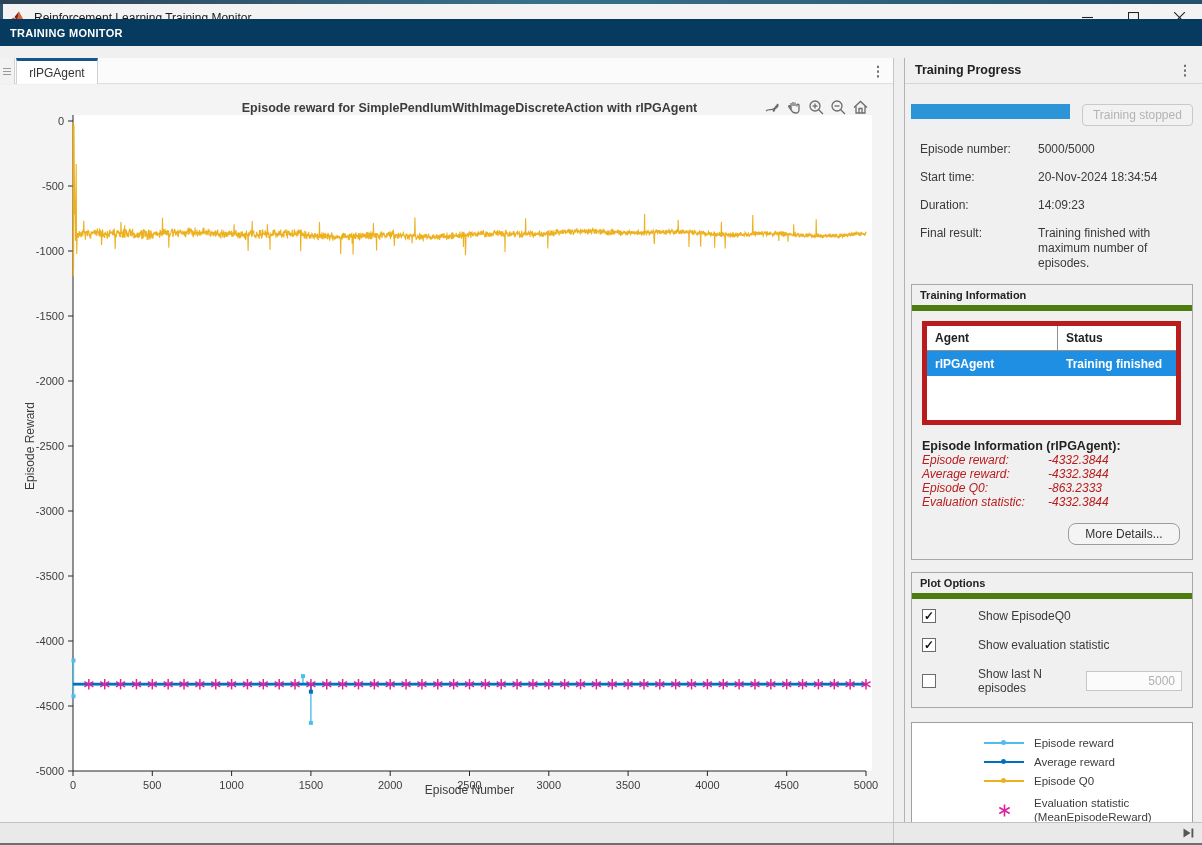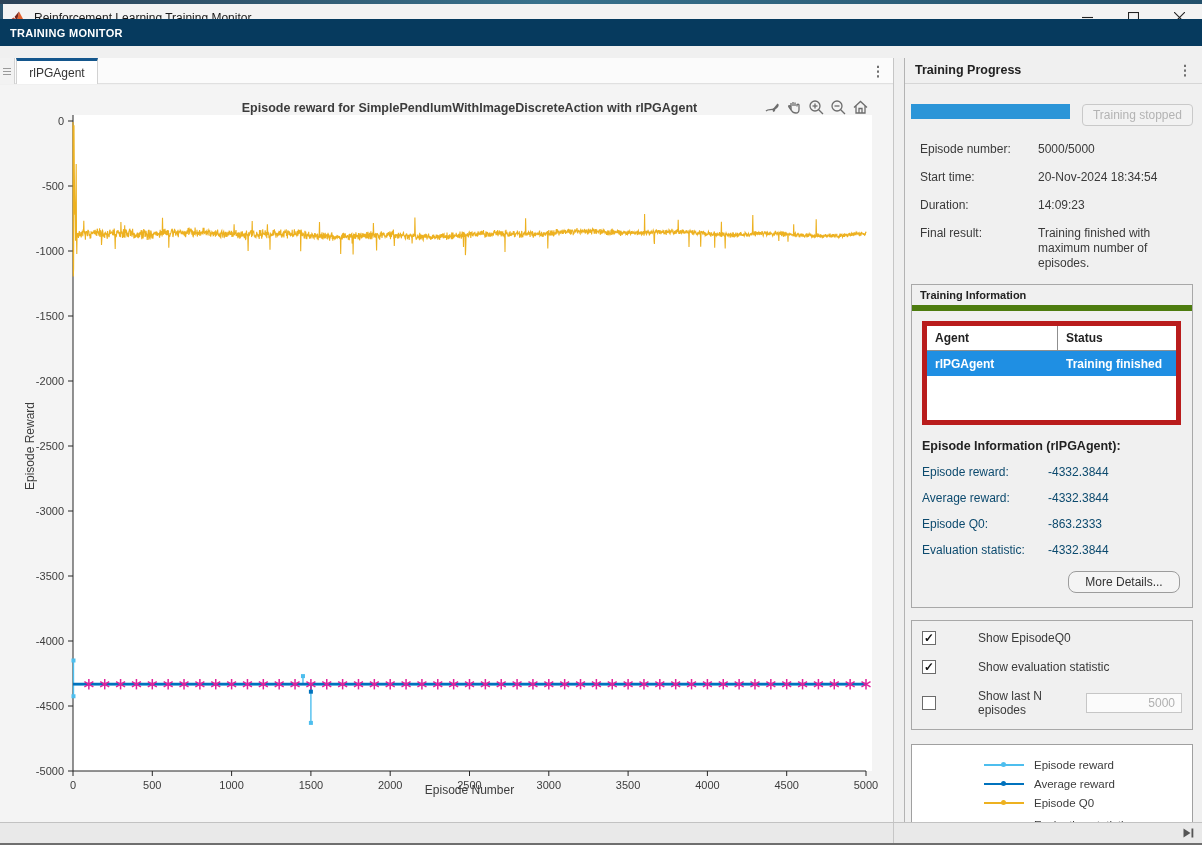--- a/index.html
+++ b/index.html
@@ -68,21 +68,21 @@
   
   .ti-table { width:259px; border:5px solid #b91c1c; background:#ffffff; }
   .ti-row { display:grid; grid-template-columns:131px 126px; height:25px; }
   .ti-row.head { border-bottom:1px solid #8f8f8f; font-weight:bold; }
   .ti-cell { padding-left:8px; font-size:12px; color:#222; display:flex; align-items:center; }
   .ti-row.head .ti-cell:first-child { border-right:1px solid #8f8f8f; }
   .ti-row.selected { background:#1f8fe3; }
   .ti-row.selected .ti-cell { color:#ffffff; font-weight:bold; }
   .ti-empty { height:44px; background:#ffffff; }
   .ep-info-title { font-size:12.5px; font-weight:bold; color:#222; margin-top:14px; }
-  .stat-row { display:grid; grid-template-columns:126px 1fr; margin-top:12px; font-size:12px; color:#0c4a6e; }
+  .stat-row { display:grid; grid-template-columns:126px 1fr; font-size:12px; color:#b91c1c;font-style:italic; }
   .more-btn { display:block; margin:14px 2px 6px auto; width:112px; height:22px; border:1px solid #9c9c9c;
     border-radius:8px; background:#f4f4f4; color:#333; font-size:12px; text-align:center; line-height:20px; }
   
   .po-row { display:flex; align-items:center; margin-bottom:15px; }
   .po-row:last-child { margin-bottom:4px; }
   .checkbox { width:14px; height:14px; border:1px solid #6b6b6b; background:#ffffff; margin-right:7px;
     font-size:12px; line-height:12px; text-align:center; color:#111; font-weight:bold; flex:0 0 auto; }
   .po-label { font-size:12px; color:#3a3a3a;margin-left:35px; }
   .n-input { margin-left:8px; width:96px; height:20px; border:1px solid #c6c6c6; background:#fbfbfb;
     color:#b0b0b0; font-size:12px; text-align:right; padding-right:6px; font-family:"Liberation Sans",sans-serif; }
@@ -466,20 +466,21 @@
         </div>
         <div class="stat-row">
           <span>Evaluation statistic:</span>
           <span>-4332.3844</span>
         </div>
         <div class="more-btn">More Details...</div>
       </div>
     </div>
 
     <div class="gbox">
+      <div class="gbox-title">Plot Options</div>
       <div class="gbox-content">
         <div class="po-row">
           <div class="checkbox">✓</div>
           <span class="po-label">Show EpisodeQ0</span>
         </div>
         <div class="po-row">
           <div class="checkbox">✓</div>
           <span class="po-label">Show evaluation statistic</span>
         </div>
         <div class="po-row">

